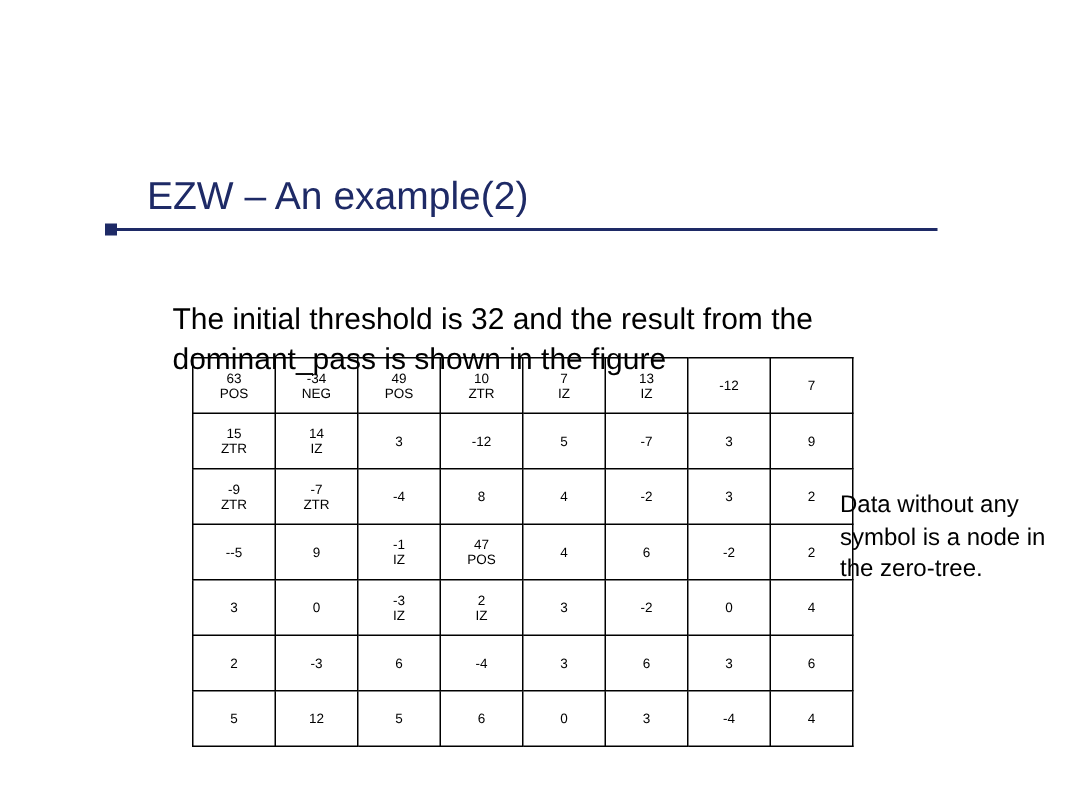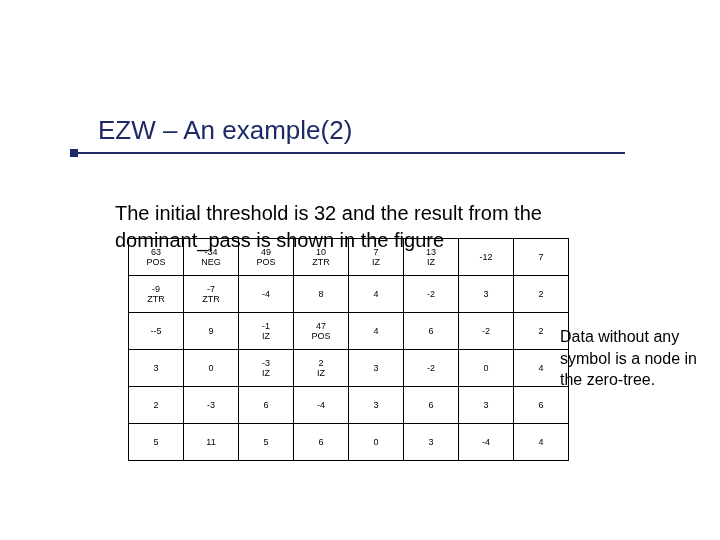--- a/index.html
+++ b/index.html
@@ -98,20 +98,30 @@
           <td>63<br>POS</td>
           <td>-34<br>NEG</td>
           <td>49<br>POS</td>
           <td>10<br>ZTR</td>
           <td>7<br>IZ</td>
           <td>13<br>IZ</td>
           <td>-12</td>
           <td>7</td>
         </tr>
         <tr>
+          <td>15<br>ZTR</td>
+          <td>14<br>IZ</td>
+          <td>3</td>
+          <td>-12</td>
+          <td>5</td>
+          <td>-7</td>
+          <td>3</td>
+          <td>9</td>
+        </tr>
+        <tr>
           <td>-9<br>ZTR</td>
           <td>-7<br>ZTR</td>
           <td>-4</td>
           <td>8</td>
           <td>4</td>
           <td>-2</td>
           <td>3</td>
           <td>2</td>
         </tr>
         <tr>
@@ -139,21 +149,21 @@
           <td>-3</td>
           <td>6</td>
           <td>-4</td>
           <td>3</td>
           <td>6</td>
           <td>3</td>
           <td>6</td>
         </tr>
         <tr>
           <td>5</td>
-          <td>11</td>
+          <td>12</td>
           <td>5</td>
           <td>6</td>
           <td>0</td>
           <td>3</td>
           <td>-4</td>
           <td>4</td>
         </tr>
       </tbody>
   </table>
 

